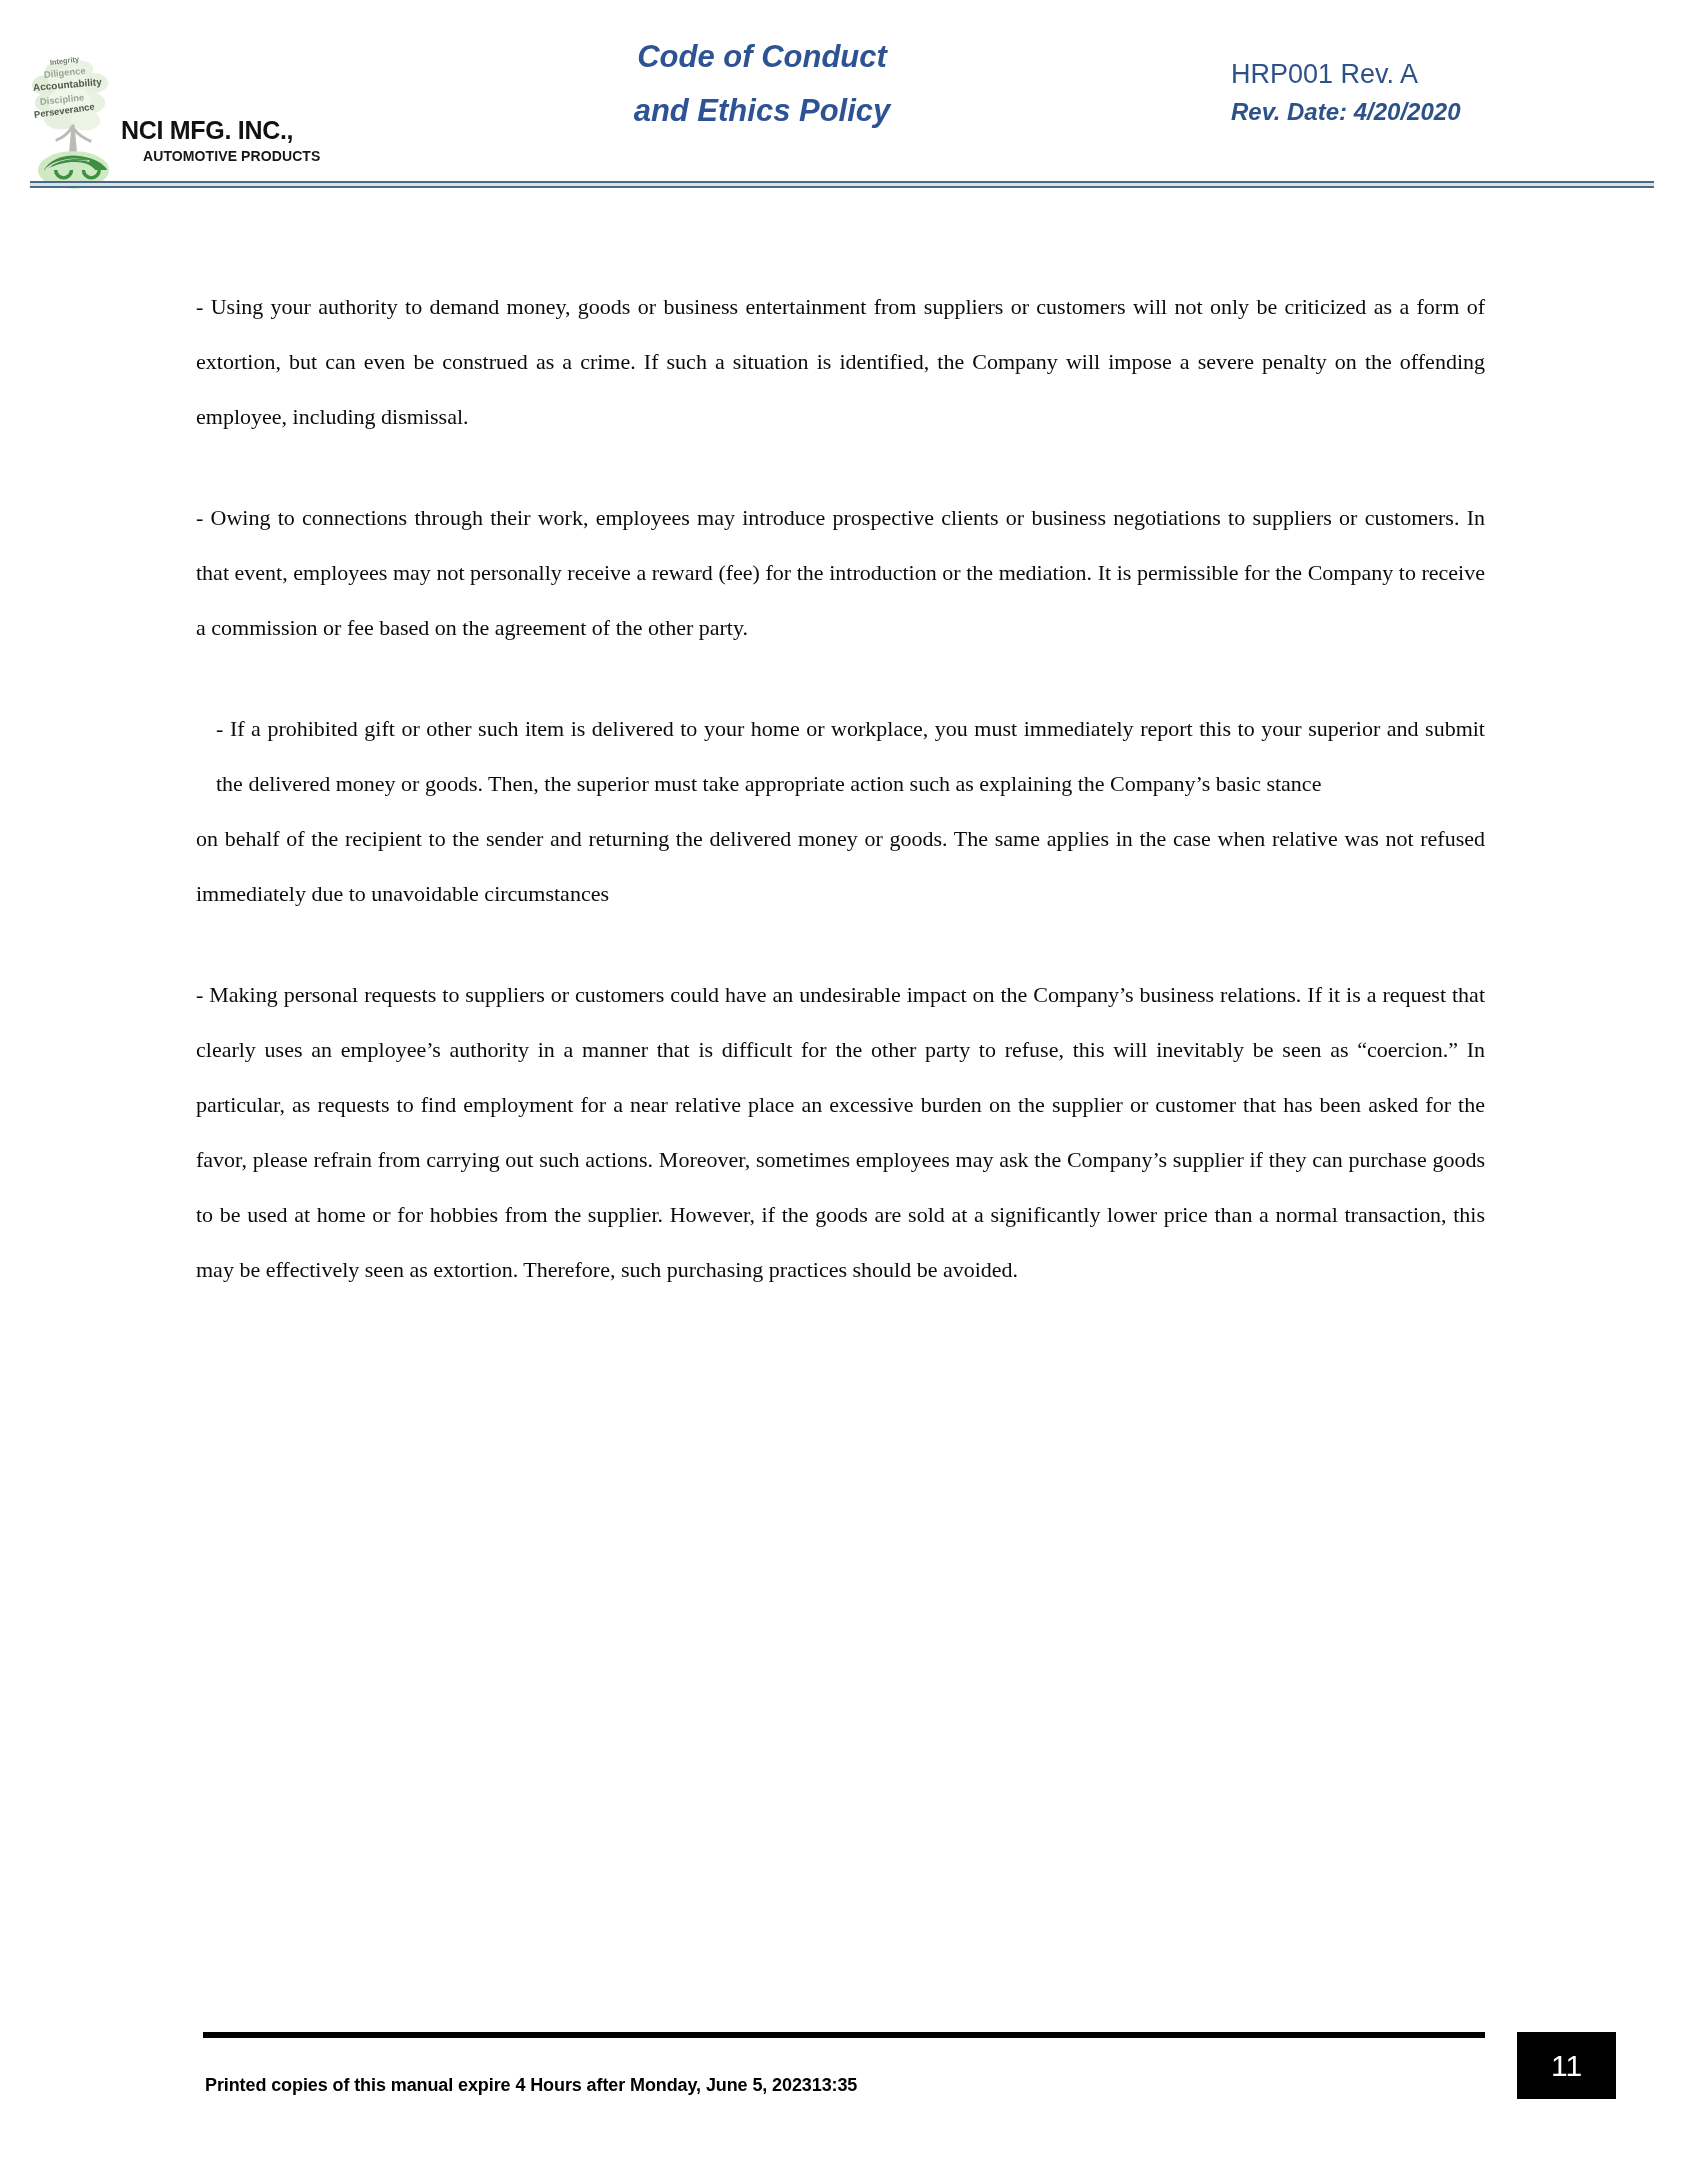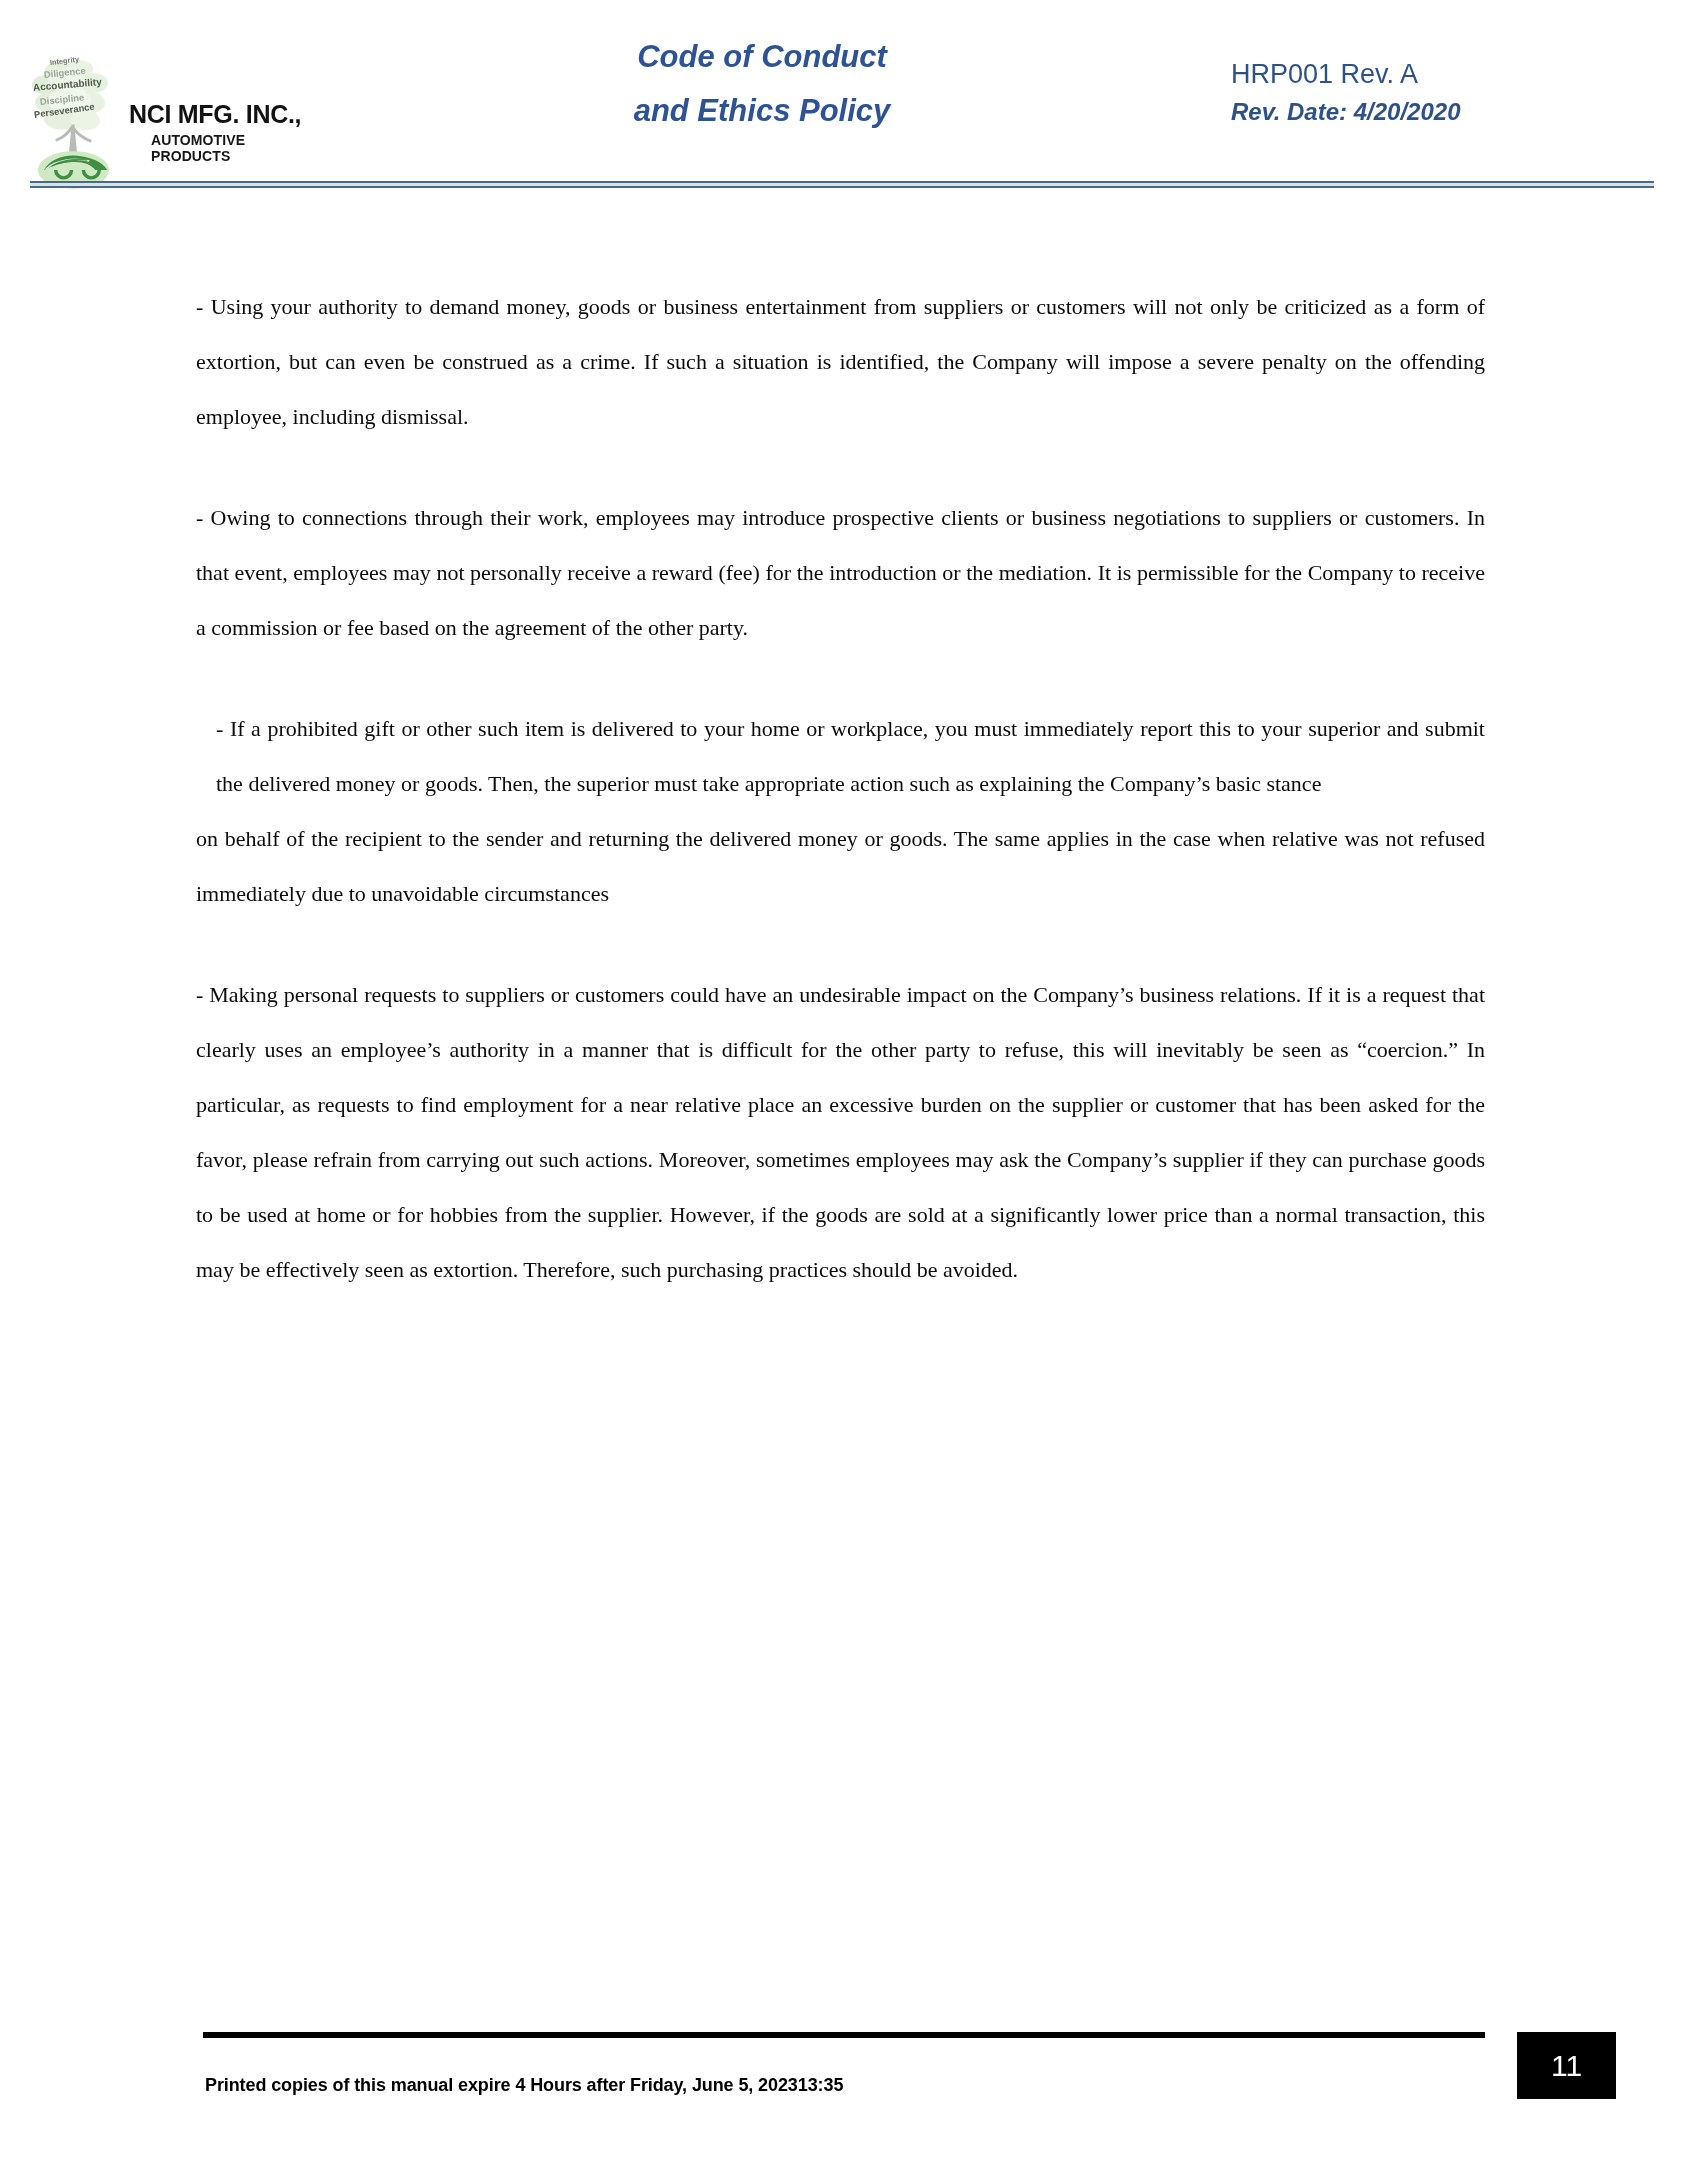--- a/index.html
+++ b/index.html
@@ -70,21 +70,21 @@
     white-space: nowrap;
     transform-origin: left center;
   }
   .lw1 { left: 22px; top: 3px;  font-size: 7.4px; color: #6f7a6a; transform: rotate(-7deg); }
   .lw2 { left: 16px; top: 14px; font-size: 9.4px; color: #9aa596; transform: rotate(-6deg); }
   .lw3 { left: 5px;  top: 27px; font-size: 10px;  color: #4f5a4a; transform: rotate(-5deg); }
   .lw4 { left: 12px; top: 41px; font-size: 9.4px; color: #9aa596; transform: rotate(-6deg); }
   .lw5 { left: 6px;  top: 54px; font-size: 9.4px; color: #4f5a4a; transform: rotate(-8deg); }
 
   .logo-text {
-    margin-left: 10px;
+    margin-left: 2px;
     padding-bottom: 26px;
   }
   .logo-name {
     font-family: "Liberation Sans", sans-serif;
     font-size: 25px;
     font-weight: 600;
     color: #121212;
     letter-spacing: -0.3px;
     line-height: 1;
   }
@@ -307,18 +307,18 @@
     <p class="para">- Owing to connections through their work, employees may introduce prospective clients or business negotiations to suppliers or customers. In that event, employees may not personally receive a reward (fee) for the introduction or the mediation. It is permissible for the Company to receive a commission or fee based on the agreement of the other party.</p>
     <p class="para" style="margin-bottom:0;">
       <span class="nojust" style="text-align:justify;">- If a prohibited gift or other such item is delivered to your home or workplace, you must immediately report this to your superior and submit the delivered money or goods. Then, the superior must take appropriate action such as explaining the Company’s basic stance</span>
     </p>
     <p class="para">on behalf of the recipient to the sender and returning the delivered money or goods. The same applies in the case when relative was not refused immediately due to unavoidable circumstances</p>
     <p class="para">- Making personal requests to suppliers or customers could have an undesirable impact on the Company’s business relations. If it is a request that clearly uses an employee’s authority in a manner that is difficult for the other party to refuse, this will inevitably be seen as “coercion.” In particular, as requests to find employment for a near relative place an excessive burden on the supplier or customer that has been asked for the favor, please refrain from carrying out such actions. Moreover, sometimes employees may ask the Company’s supplier if they can purchase goods to be used at home or for hobbies from the supplier. However, if the goods are sold at a significantly lower price than a normal transaction, this may be effectively seen as extortion. Therefore, such purchasing practices should be avoided.</p>
   </div>
 
   <div class="footer">
     <div class="footer-rule"></div>
-    <div class="footer-note">Printed copies of this manual expire 4 Hours after Friday, June 5, 202313:35</div>
+    <div class="footer-note">Printed copies of this manual expire 4 Hours after Monday, June 5, 202313:35</div>
     <div class="page-badge">11</div>
   </div>
 
 </div>
 
 
 </body></html>

